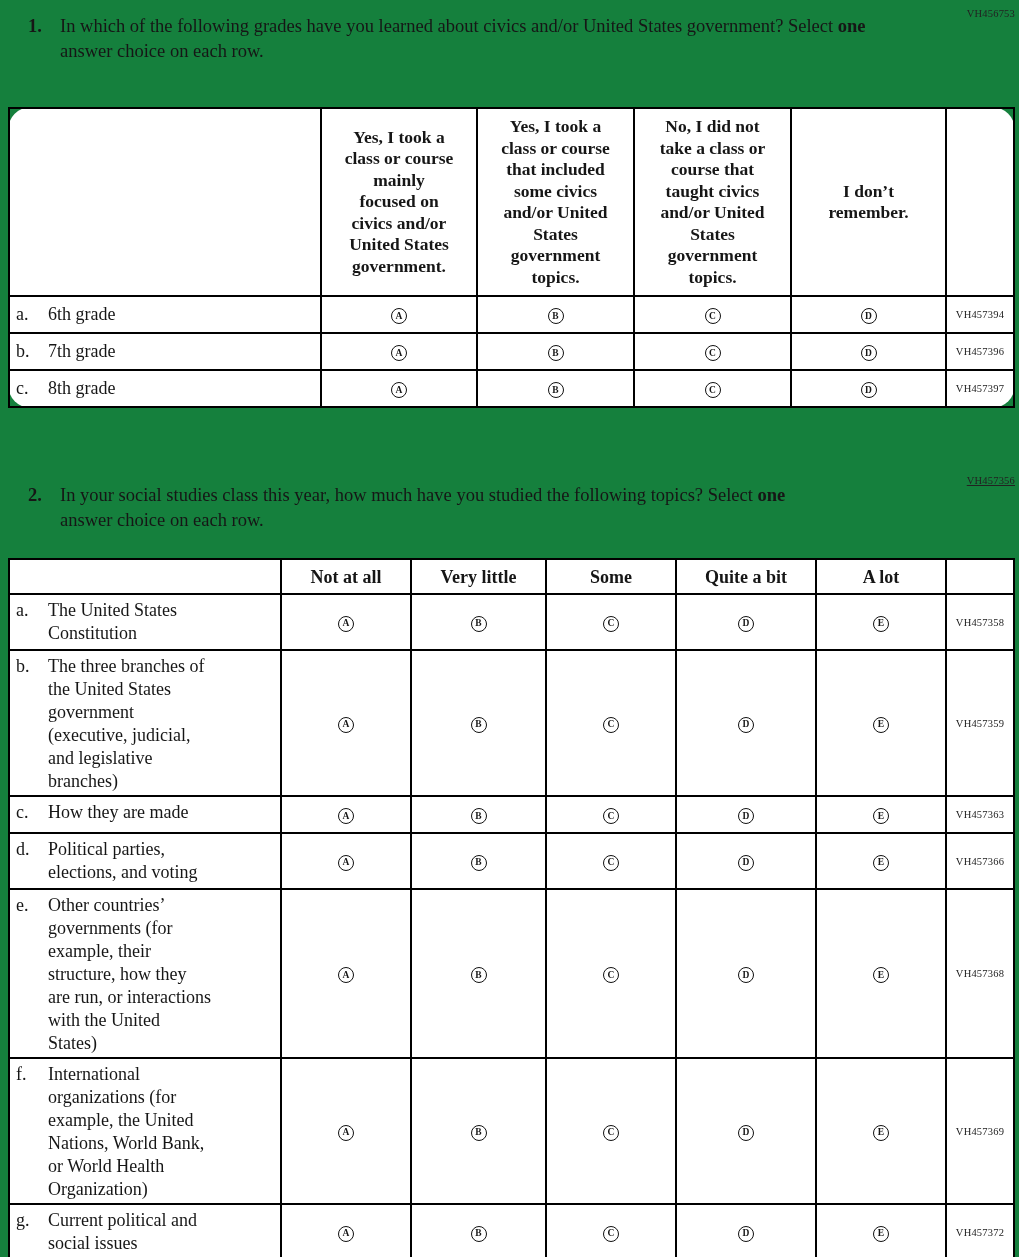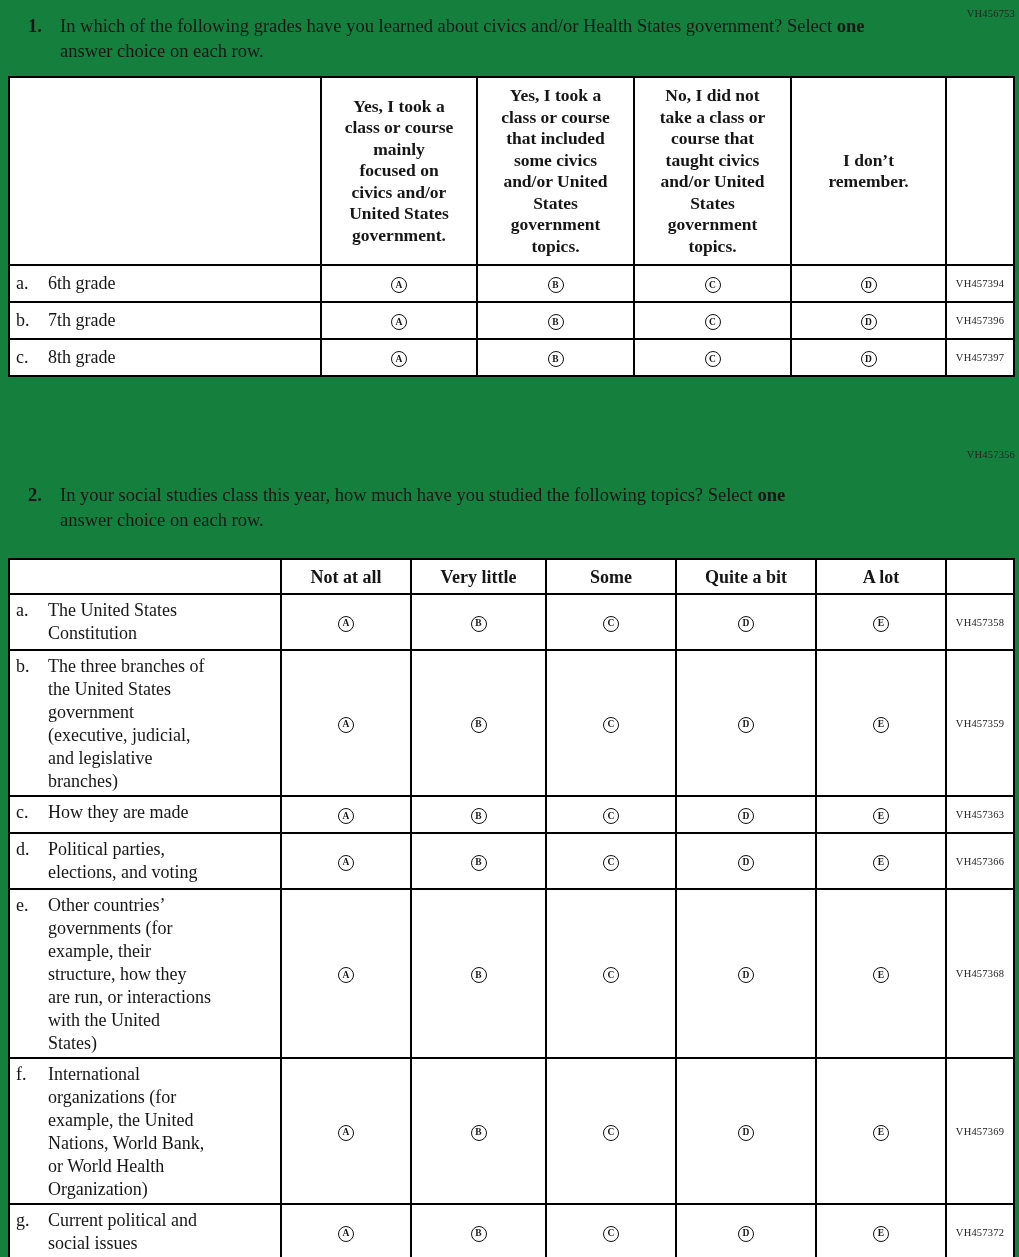--- a/index.html
+++ b/index.html
@@ -11,36 +11,36 @@
     position:relative;
     overflow:hidden;
   }
   .page { position:relative; width:1019px; height:1257px; background:#15803d; }
 
   .side-code {
     position:absolute; right:4px;
     font-size:10.5px; letter-spacing:0.2px; color:#222;
   }
   .side-code.top { top:8px; }
-  .side-code.mid { top:449px; }
+  .side-code.mid { top:475px;text-decoration:underline; }
 
   .question {
     position:absolute; left:28px;
     display:flex; font-size:18.5px; line-height:25px;
   }
   .question.q1 { top:14px; }
   .question.q2 { top:483px; }
   .qnum { font-weight:bold; width:32px; flex:none; }
   .q1 .qtext { width:848px; }
   .q2 .qtext { width:782px; }
   .qtext b { font-weight:bold; }
 
   table { border-collapse:collapse; table-layout:fixed; background:#fff; }
   .t1, .t2 { position:absolute; left:8px; width:1005px; }
-  .t1 { top:76px; }
+  .t1 { top:107px;border-radius:23px; }
   .t2 { top:558px; }
   .t1 th, .t1 td, .t2 th, .t2 td { border:2px solid #000; }
 
   th.head {
     font-weight:bold; text-align:center; vertical-align:middle;
     white-space:pre-line; padding:4px 3px;
   }
   .t1 th.head { font-size:17.5px; line-height:21.5px; }
   .t2 th.head { font-size:18px; line-height:22px; }
   .t1 thead tr { height:188px; }
@@ -75,21 +75,21 @@
 </style>
 </head>
 <body>
 
 <div class="page">
 
   <div class="side-code top">VH456753</div>
 
   <div class="question q1">
     <span class="qnum">1.</span>
-    <div class="qtext"><span>In which of the following grades have you learned about civics and/or Health States government? Select </span><b>one</b><span> answer choice on each row.</span></div>
+    <div class="qtext"><span>In which of the following grades have you learned about civics and/or United States government? Select </span><b>one</b><span> answer choice on each row.</span></div>
   </div>
 
   <table class="t1">
     <colgroup>
       <col style="width:312px">
         <col style="width:156px">
         <col style="width:157px">
         <col style="width:157px">
         <col style="width:155px">
         <col style="width:68px">

